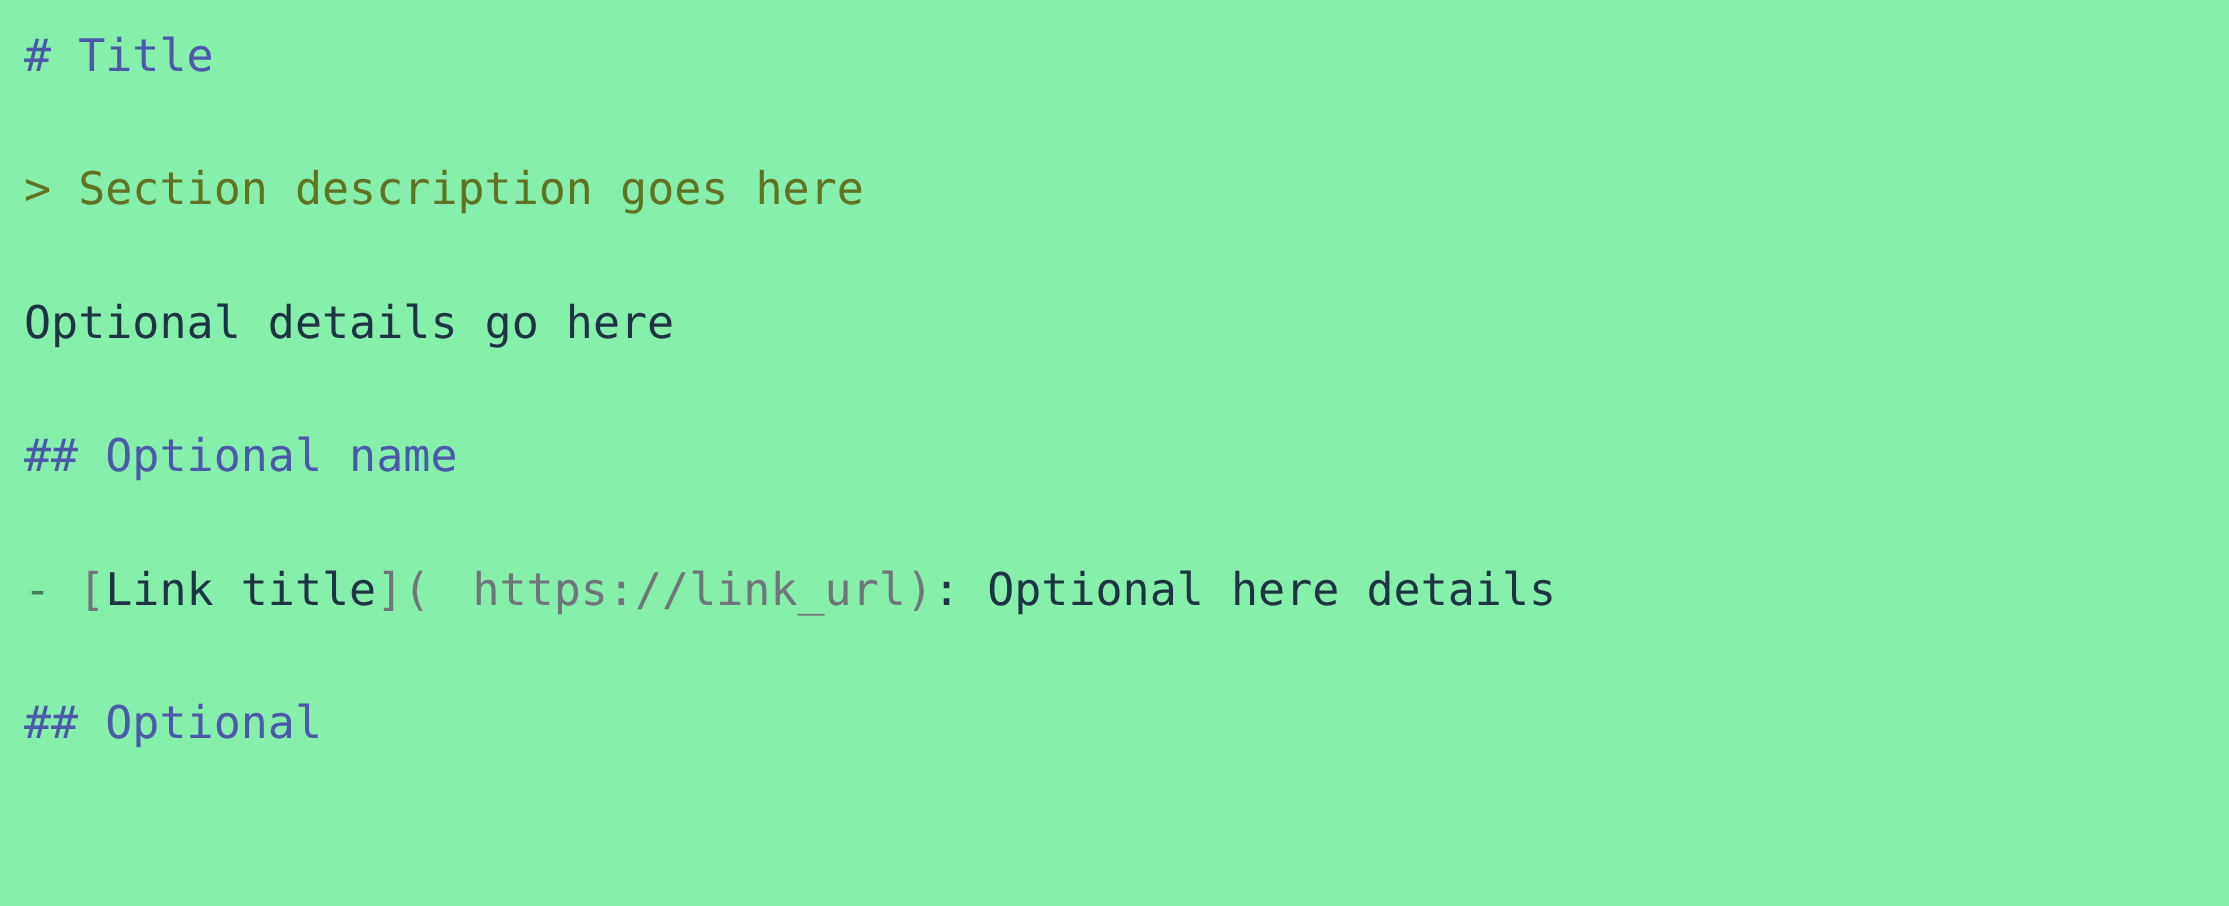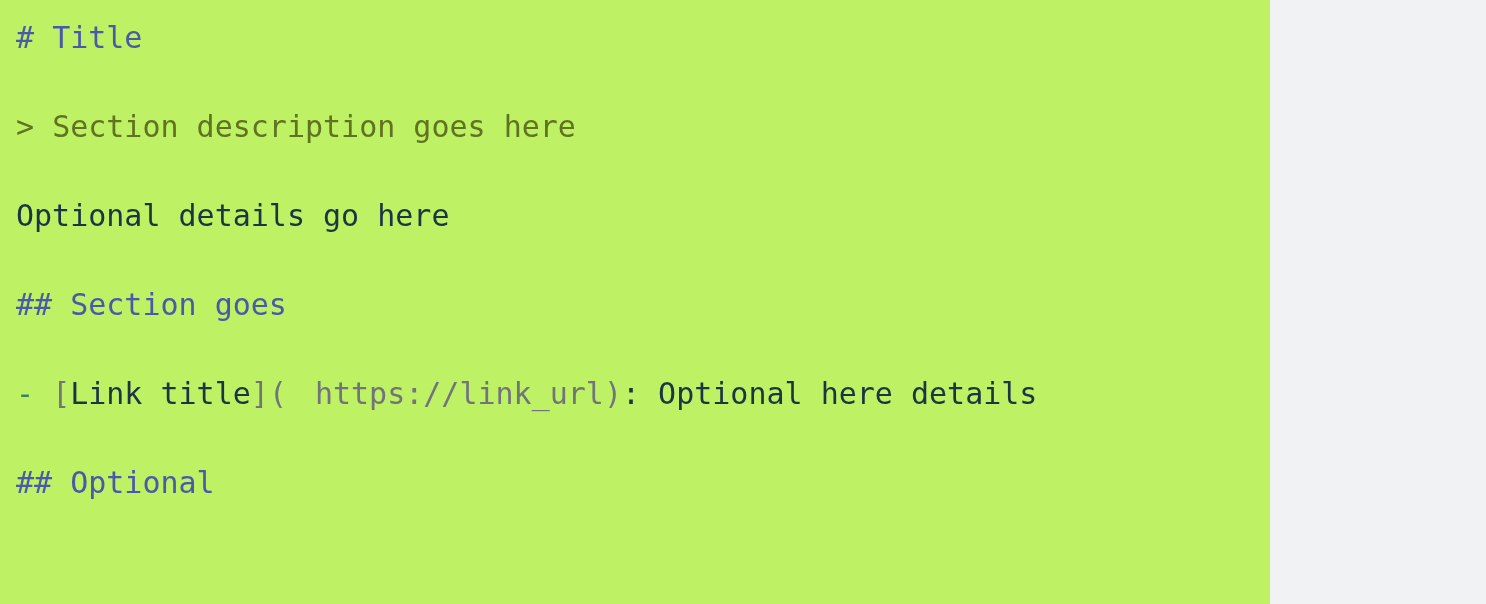--- a/index.html
+++ b/index.html
@@ -8,25 +8,25 @@
   }
   body {
     width: 1486px;
     height: 604px;
     background: #f1f2f4;
     font-family: "DejaVu Sans Mono", "Liberation Mono", monospace;
     overflow: hidden;
   }
 
   .markdown-view {
-    width: 1270px;
+    width: 1486px;
     height: 604px;
     box-sizing: border-box;
     padding: 16px 0 0 16px;
-    background: #bef264;
+    background: #86efac;
   }
 
   .md-line {
     font-family: "DejaVu Sans Mono", "Liberation Mono", monospace;
     font-size: 30px;
     line-height: 44px;
     height: 44px;
     white-space: pre;
     letter-spacing: 0;
     -webkit-font-smoothing: antialiased;
@@ -54,21 +54,21 @@
 
   <div class="md-line"><span class="tok-heading"># </span><span class="tok-heading">Title</span></div>
   <div class="md-blank">&nbsp;</div>
 
   <div class="md-line"><span class="tok-quote">&gt; </span><span class="tok-quote">Section description goes here</span></div>
   <div class="md-blank">&nbsp;</div>
 
   <div class="md-line"><span class="tok-text">Optional details go here</span></div>
   <div class="md-blank">&nbsp;</div>
 
-  <div class="md-line"><span class="tok-heading">## </span><span class="tok-heading">Section goes</span></div>
+  <div class="md-line"><span class="tok-heading">## </span><span class="tok-heading">Optional name</span></div>
   <div class="md-blank">&nbsp;</div>
 
   <div class="md-line"><span class="tok-bullet">-</span><span class="tok-text"> </span><span class="tok-punct">[</span><span class="tok-text">Link title</span><span class="tok-punct">]</span><span class="tok-punct">(</span><span class="tok-url">https://link_url</span><span class="tok-punct">)</span><span class="tok-text">:</span><span class="tok-text"> Optional here details</span></div>
   <div class="md-blank">&nbsp;</div>
 
   <div class="md-line"><span class="tok-heading">## </span><span class="tok-heading">Optional</span></div>
   <div class="md-blank">&nbsp;</div>
 
 
 </div>

